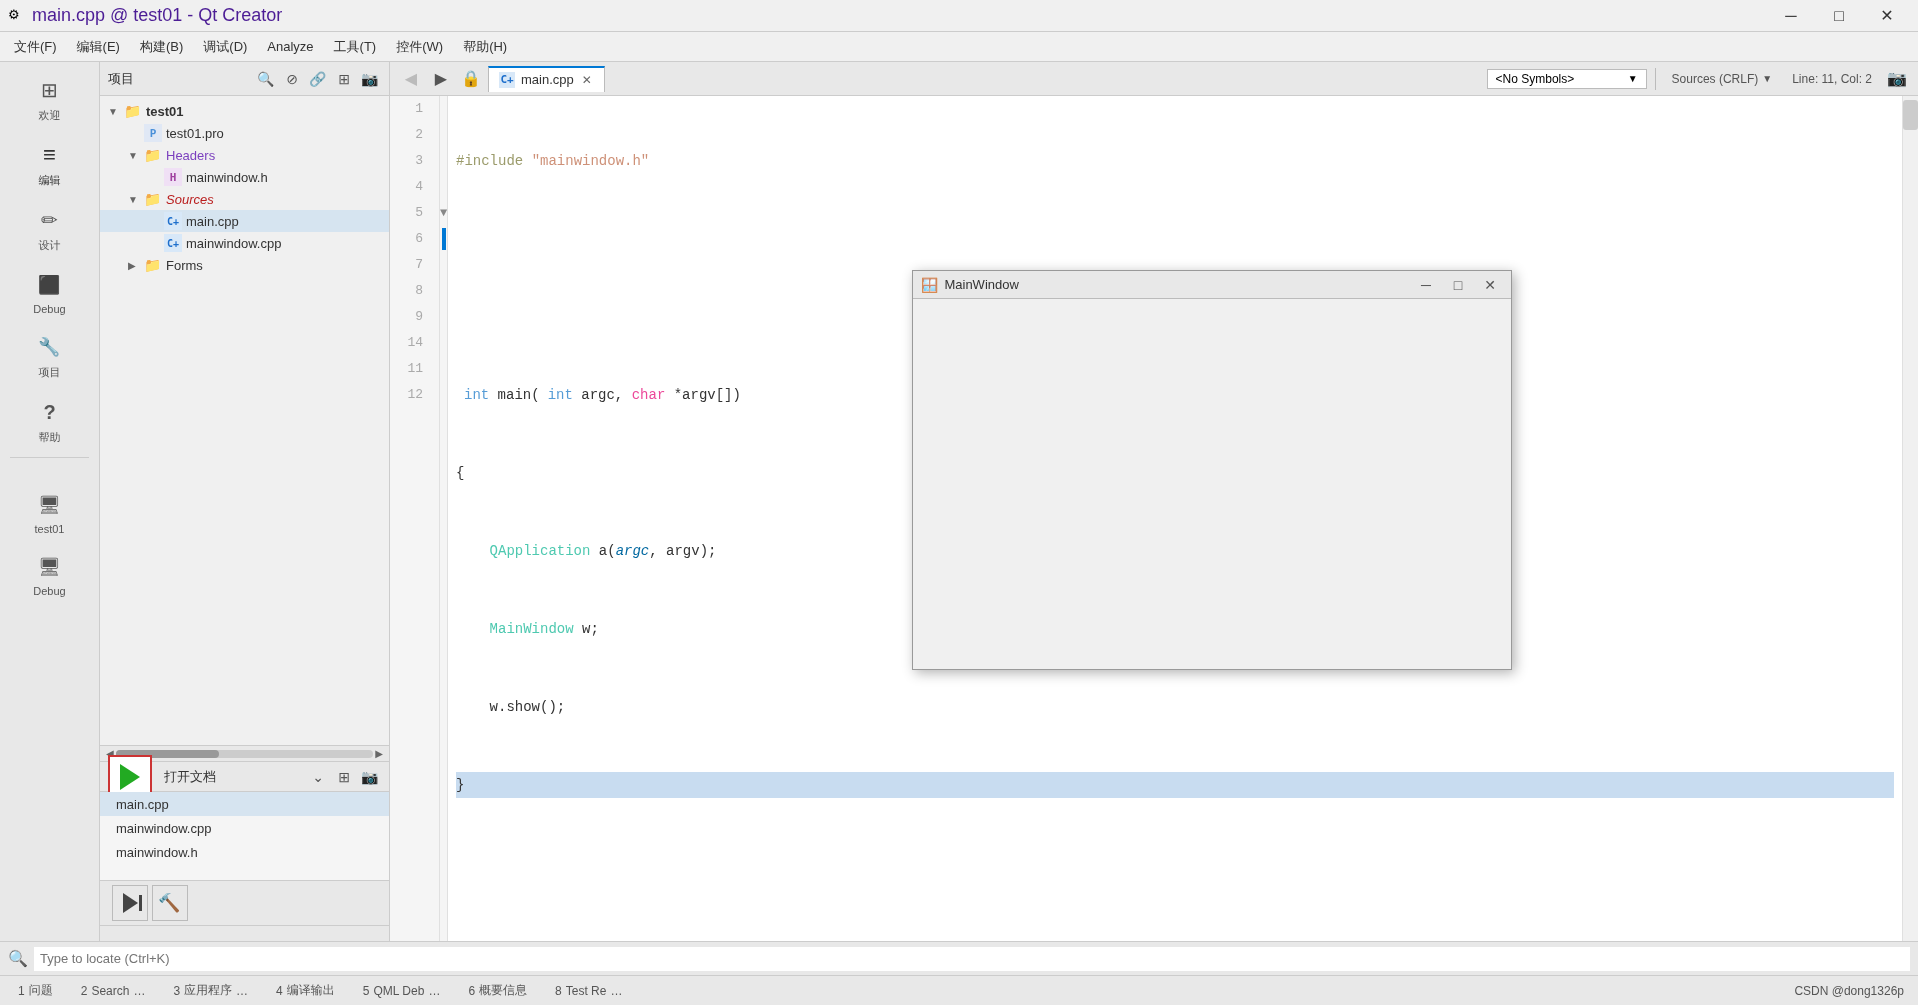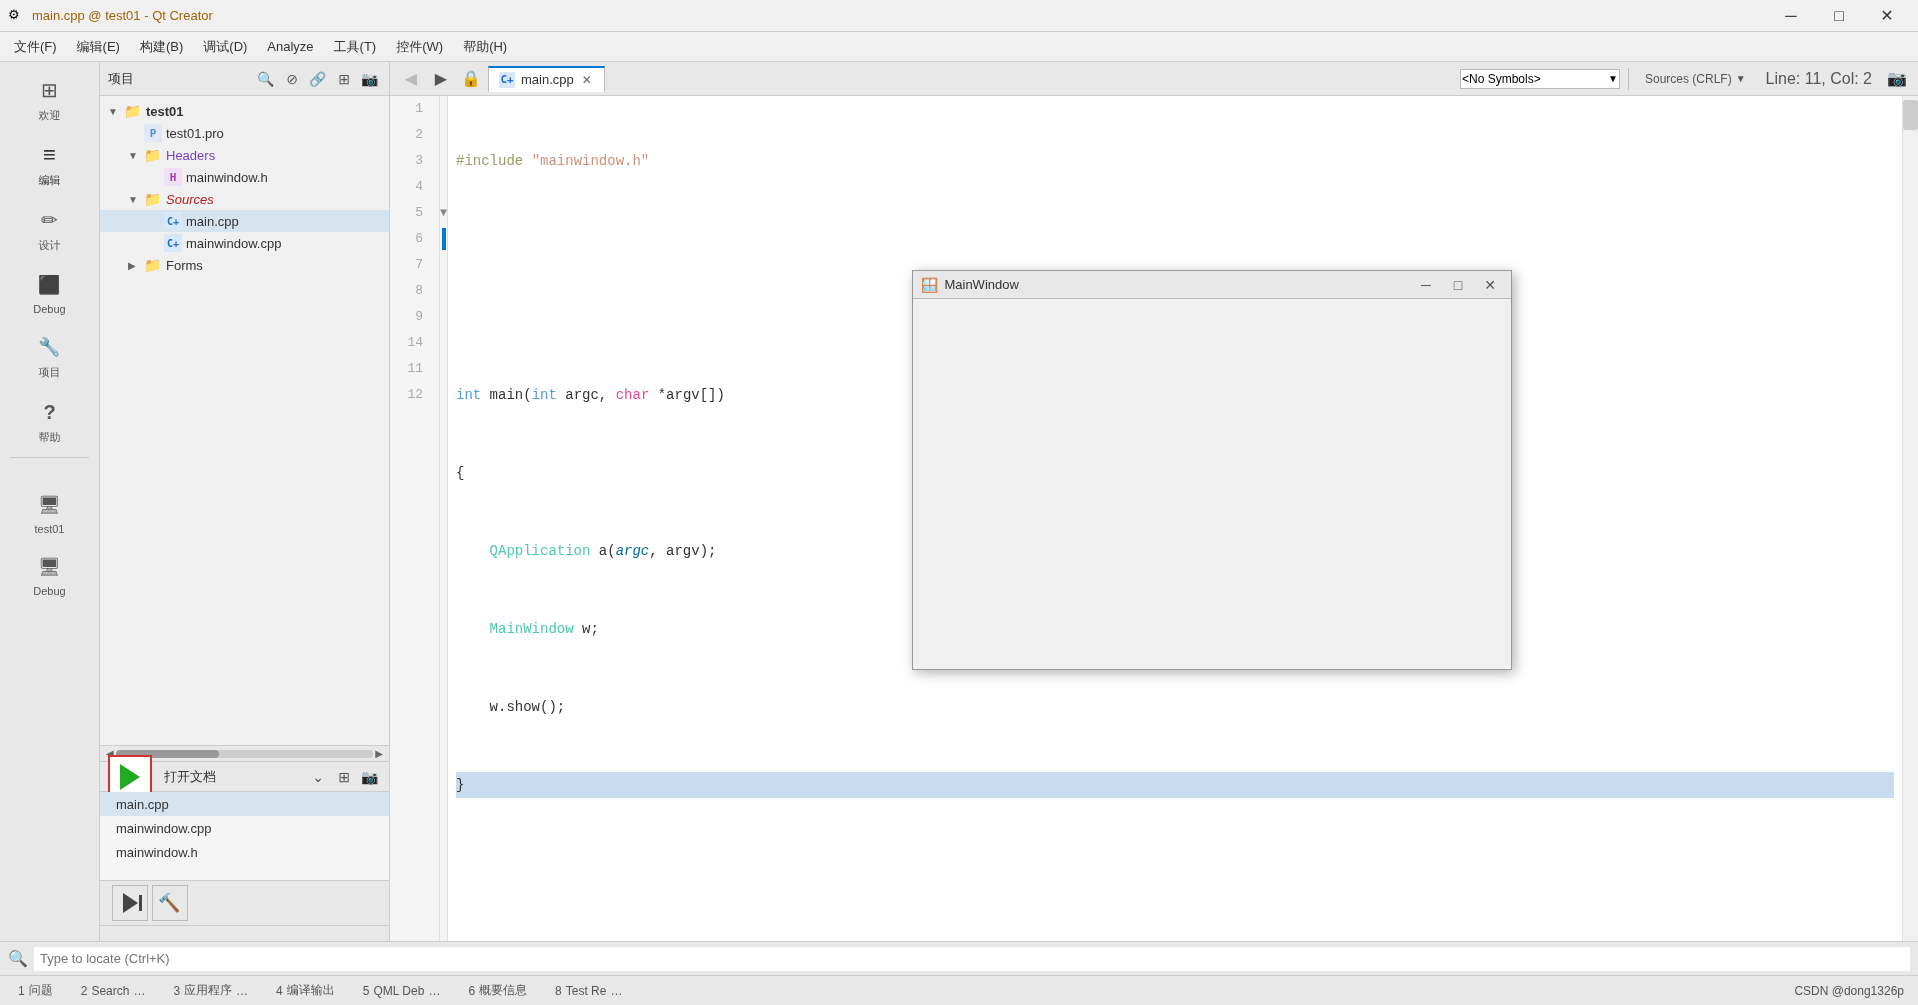--- a/index.html
+++ b/index.html
@@ -9,21 +9,21 @@
     .title-bar {
       height: 32px;
       background: #f0f0f0;
       display: flex;
       align-items: center;
       padding: 0 8px;
       border-bottom: 1px solid #ccc;
       user-select: none;
     }
     .title-bar .title-icon { width: 18px; height: 18px; margin-right: 6px; }
-    .title-text { font-size: 13px; color: #a16207; flex: 1; }
+    .title-text { font-size: 18px; color: #4c1d95; flex: 1; }
     .title-controls { display: flex; gap: 2px; }
     .title-btn {
       width: 46px; height: 32px;
       display: flex; align-items: center; justify-content: center;
       font-size: 16px; cursor: pointer; color: #333;
     }
 
     
     .menu-bar {
       height: 30px;
@@ -205,39 +205,39 @@
     .tab-icon { font-size: 14px; }
     .tab-close {
       font-size: 12px;
       color: #666;
       cursor: pointer;
       padding: 0 2px;
     }
     .symbol-selector {
       display: flex;
       align-items: center;
-      padding: 2px 1px;
+      padding: 2px 8px;
       border: 1px solid #bbb;
       background: white;
       font-size: 12px;
       cursor: pointer;
       min-width: 160px;
       gap: 4px;
     }
     .encoding-display {
       display: flex;
       align-items: center;
       padding: 2px 8px;
       font-size: 12px;
       color: #555;
       cursor: pointer;
       gap: 4px;
     }
     .line-col-display {
-      font-size: 16px;
+      font-size: 12px;
       color: #555;
       padding: 2px 8px;
     }
 
     
     .code-editor {
       flex: 1;
       display: flex;
       overflow: hidden;
       font-family: 'Consolas', 'Courier New', monospace;
@@ -264,21 +264,21 @@
     }
     .line-ind { height: 26px; display: flex; align-items: center; justify-content: center; font-size: 10px; color: #888; }
     .code-content {
       flex: 1;
       padding: 0 8px;
       overflow: auto;
       color: #333;
       white-space: pre;
     }
     .code-line { height: 26px; display: flex; align-items: center; }
-    .kw-int { color: #569cd6; }
+    .kw-int { color: #569cd6; margin-left: 8px; }
     .kw-char { color: #ec4899; }
     .include-str { color: #ce9178; }
     .cls { color: #4ec9b0; }
     .var { color: #0369a1; }
     .preprocessor { color: #9b9b6b; }
 
     
     .v-scrollbar {
       width: 16px;
       background: #f0f0f0;

